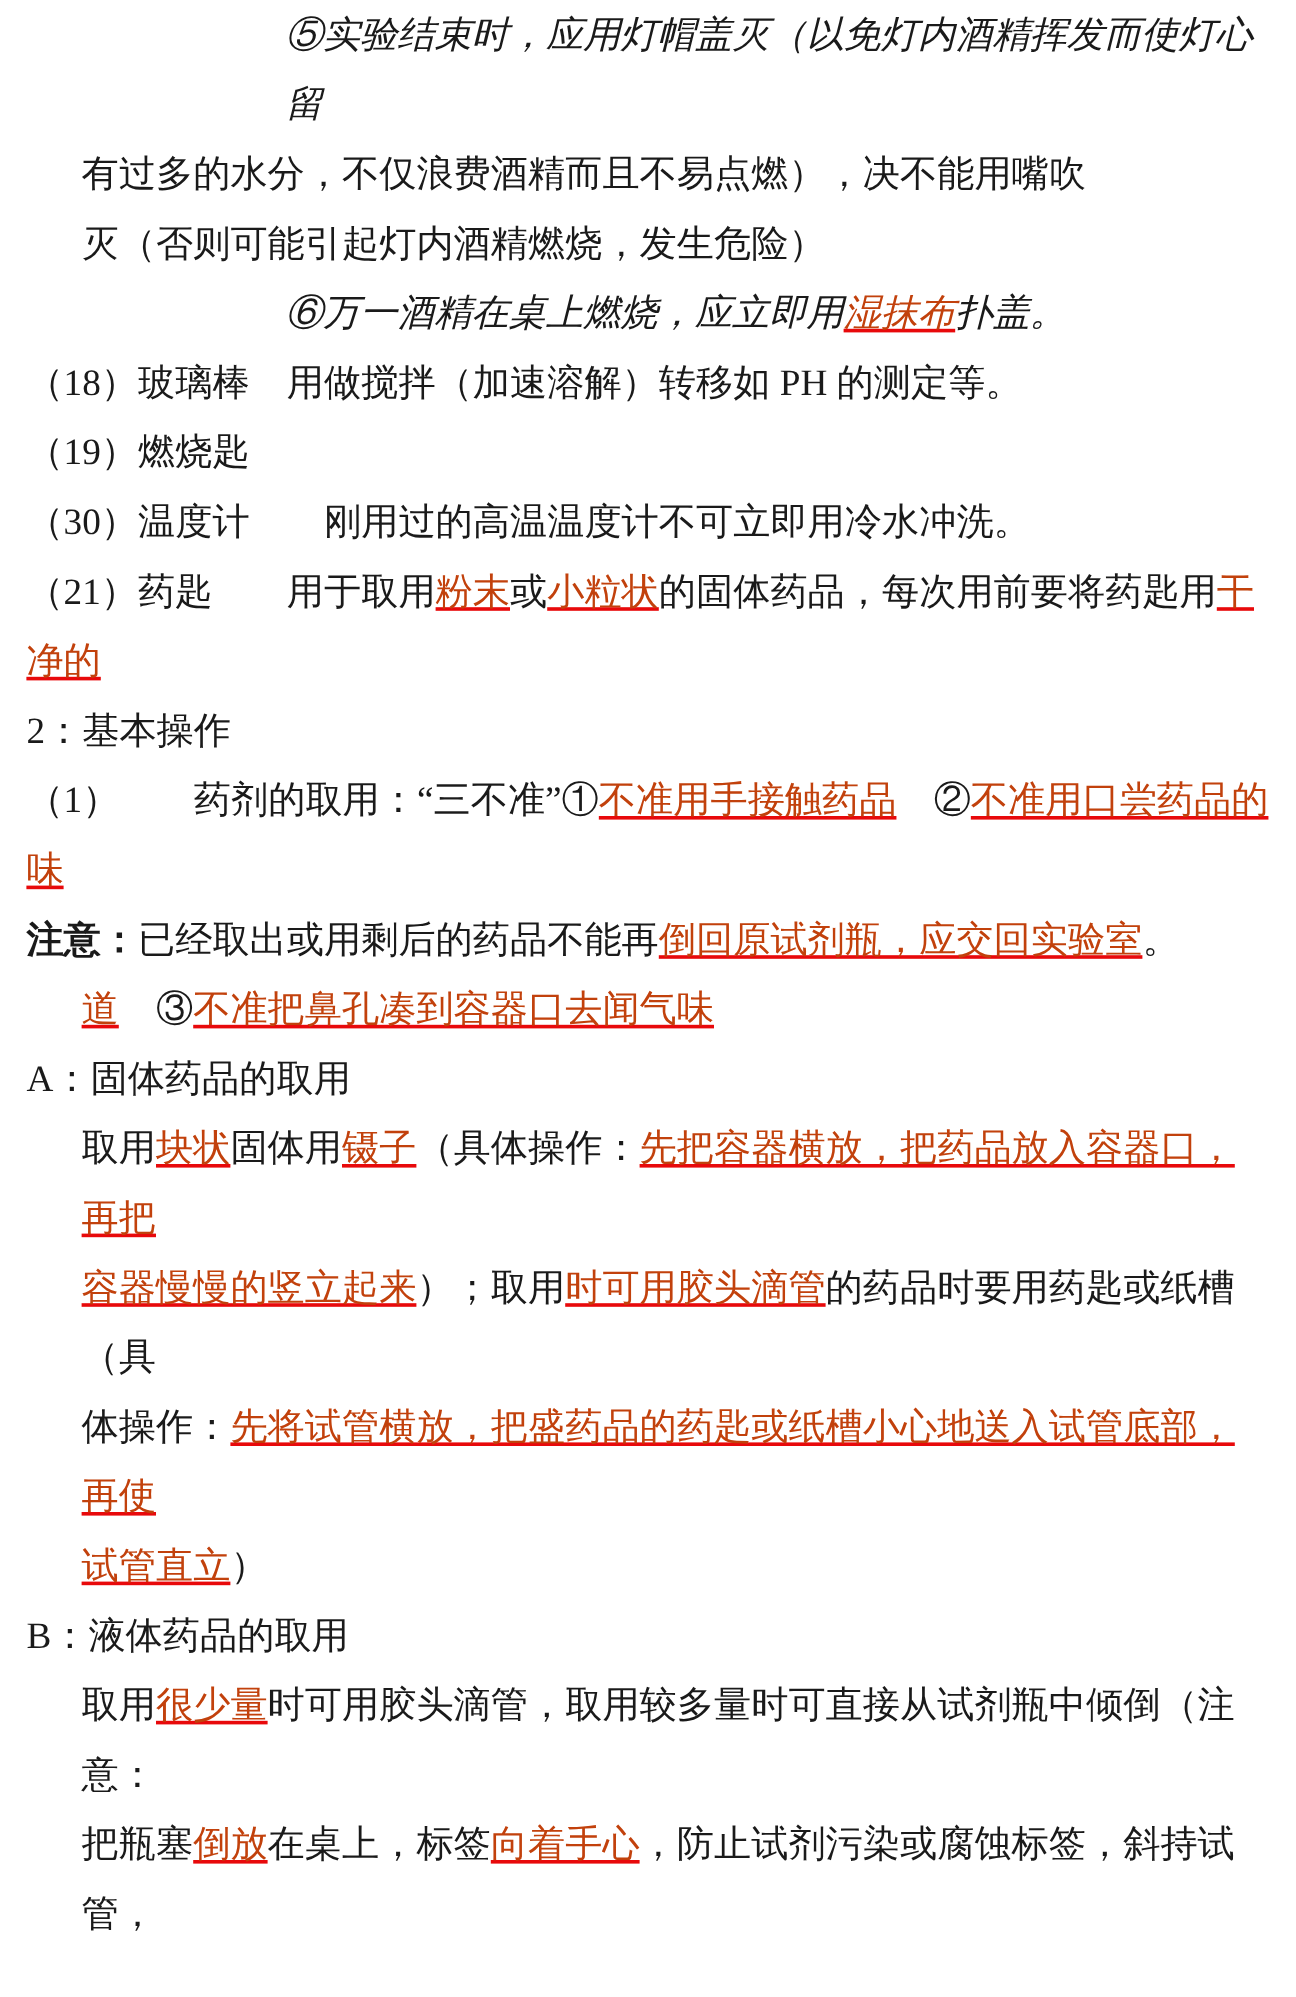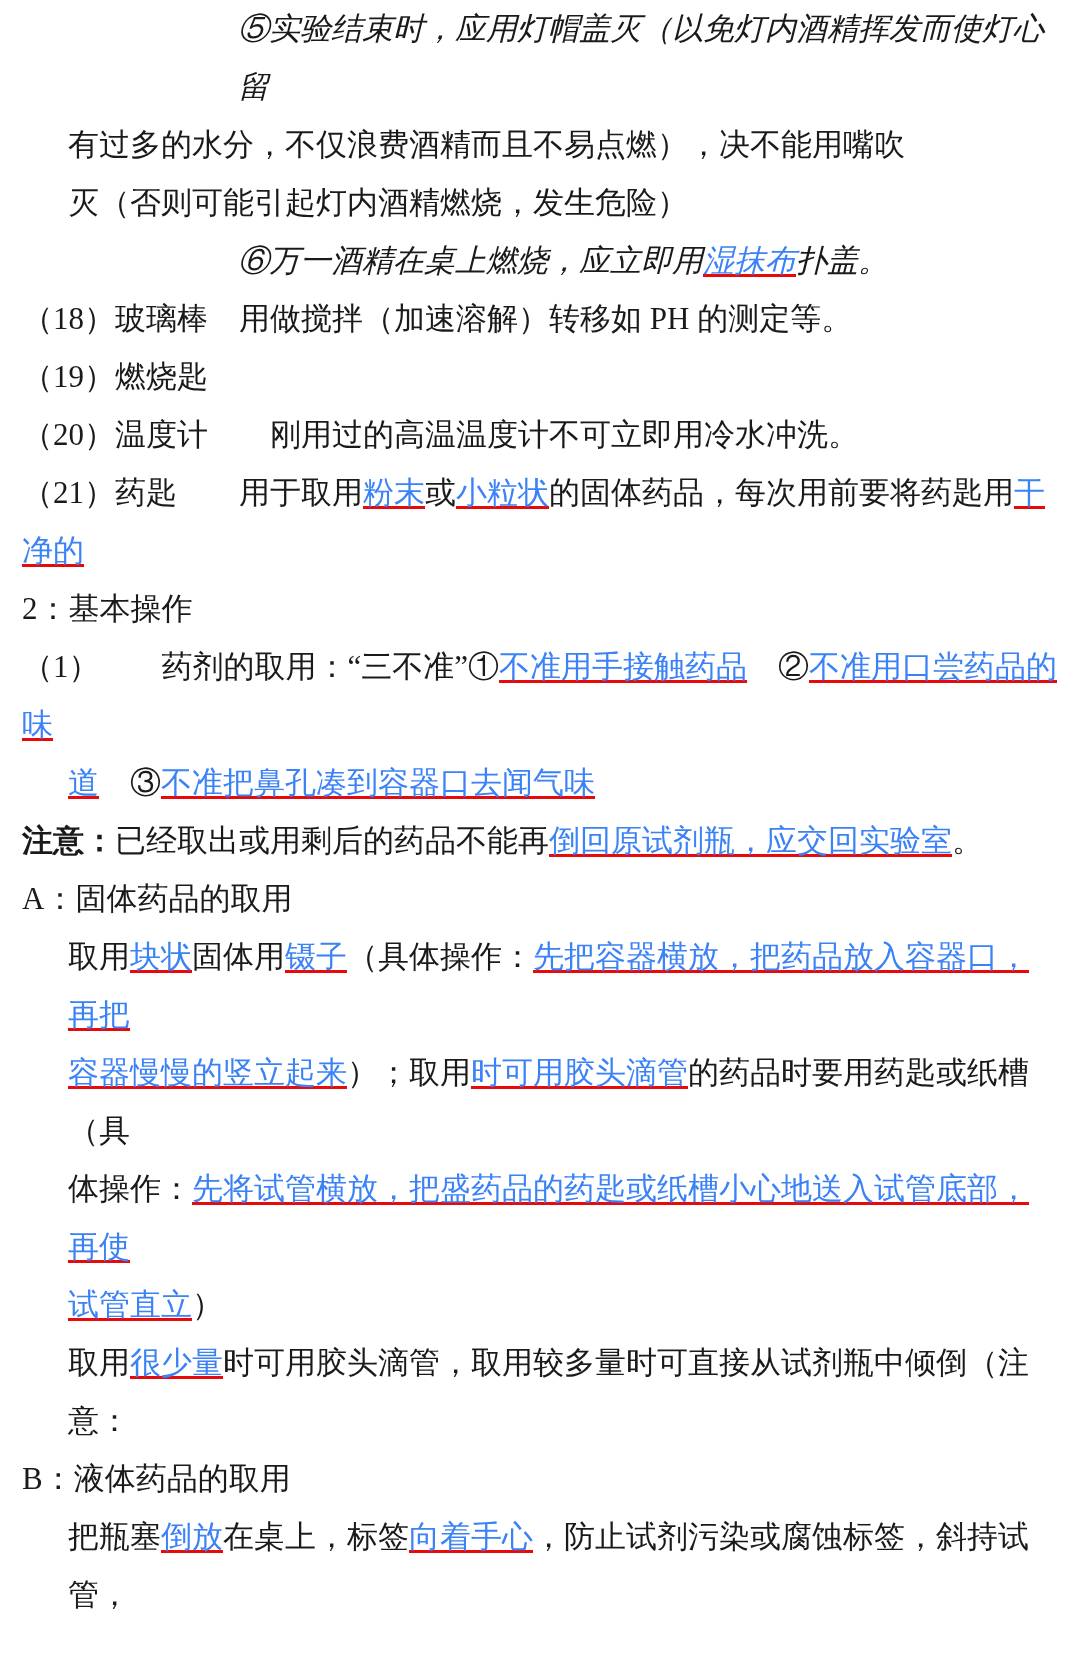--- a/index.html
+++ b/index.html
@@ -25,47 +25,47 @@
     font-size: 31px;
     line-height: 58px;
     white-space: pre-wrap;
     word-break: break-word;
   }
   
   .i0  { padding-left: 0px; }
   .i2  { padding-left: 46px; }
   .i3  { padding-left: 216px; font-style: italic; }
   .red-u {
-    color: #3b82f6;
+    color: #c2410c;
     text-decoration: underline;
     text-decoration-color: #e8090b;
     text-underline-offset: 3px;
   }
   .bold { font-weight: bold; }
 </style>
 </head>
 <body>
 
 <div class="page">
   <div id="doc-body">
       <div class="ln i3"><span>⑤实验结束时，应用灯帽盖灭（以免灯内酒精挥发而使灯心留</span></div>
       <div class="ln i2"><span>有过多的水分，不仅浪费酒精而且不易点燃），决不能用嘴吹</span></div>
       <div class="ln i2"><span>灭（否则可能引起灯内酒精燃烧，发生危险）</span></div>
       <div class="ln i3"><span>⑥万一酒精在桌上燃烧，应立即用</span><span class="red-u">湿抹布</span><span>扑盖。</span></div>
       <div class="ln i0"><span>（18）玻璃棒　用做搅拌（加速溶解）转移如 PH 的测定等。</span></div>
       <div class="ln i0"><span>（19）燃烧匙</span></div>
-      <div class="ln i0"><span>（20）温度计　　刚用过的高温温度计不可立即用冷水冲洗。</span></div>
+      <div class="ln i0"><span>（30）温度计　　刚用过的高温温度计不可立即用冷水冲洗。</span></div>
       <div class="ln i0"><span>（21）药匙　　用于取用</span><span class="red-u">粉末</span><span>或</span><span class="red-u">小粒状</span><span>的固体药品，每次用前要将药匙用</span><span class="red-u">干净的</span></div>
       <div class="ln i0"><span>2：基本操作</span></div>
       <div class="ln i0"><span>（1）　　药剂的取用：“三不准”①</span><span class="red-u">不准用手接触药品</span><span>　②</span><span class="red-u">不准用口尝药品的味</span></div>
+      <div class="ln i0"><span class="bold">注意：</span><span>已经取出或用剩后的药品不能再</span><span class="red-u">倒回原试剂瓶，应交回实验室</span><span>。</span></div>
       <div class="ln i2"><span class="red-u">道</span><span>　③</span><span class="red-u">不准把鼻孔凑到容器口去闻气味</span></div>
-      <div class="ln i0"><span class="bold">注意：</span><span>已经取出或用剩后的药品不能再</span><span class="red-u">倒回原试剂瓶，应交回实验室</span><span>。</span></div>
       <div class="ln i0"><span>A：固体药品的取用</span></div>
       <div class="ln i2"><span>取用</span><span class="red-u">块状</span><span>固体用</span><span class="red-u">镊子</span><span>（具体操作：</span><span class="red-u">先把容器横放，把药品放入容器口，再把</span></div>
       <div class="ln i2"><span class="red-u">容器慢慢的竖立起来</span><span>）；取用</span><span class="red-u">时可用胶头滴管</span><span>的药品时要用药匙或纸槽（具</span></div>
       <div class="ln i2"><span>体操作：</span><span class="red-u">先将试管横放，把盛药品的药匙或纸槽小心地送入试管底部，再使</span></div>
       <div class="ln i2"><span class="red-u">试管直立</span><span>）</span></div>
+      <div class="ln i0"><span>B：液体药品的取用</span></div>
       <div class="ln i2"><span>取用</span><span class="red-u">很少量</span><span>时可用胶头滴管，取用较多量时可直接从试剂瓶中倾倒（注意：</span></div>
-      <div class="ln i0"><span>B：液体药品的取用</span></div>
       <div class="ln i2"><span>把瓶塞</span><span class="red-u">倒放</span><span>在桌上，标签</span><span class="red-u">向着手心</span><span>，防止试剂污染或腐蚀标签，斜持试管，</span></div>
     </div>
 
 </div>
 
 </body></html>

